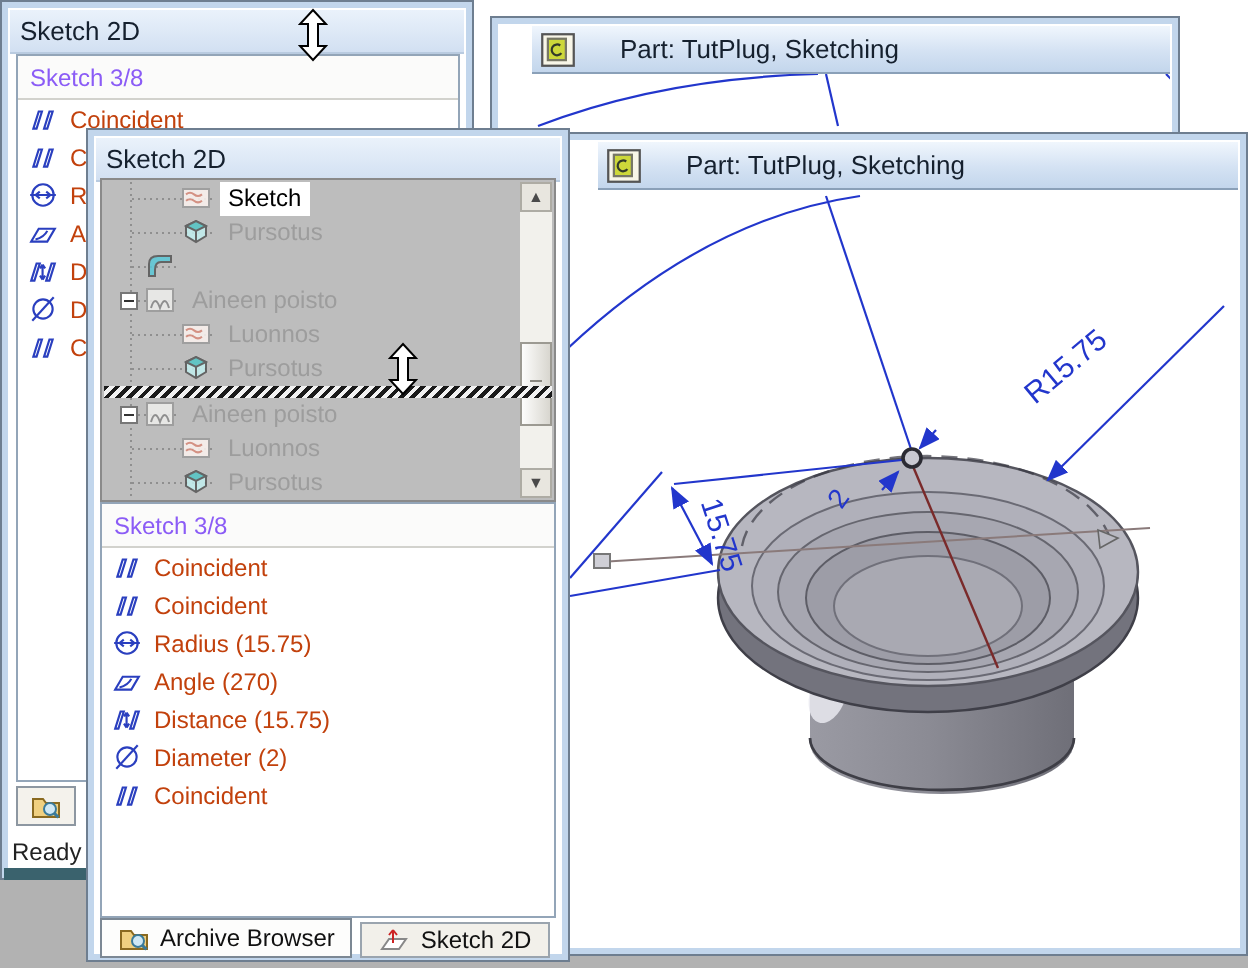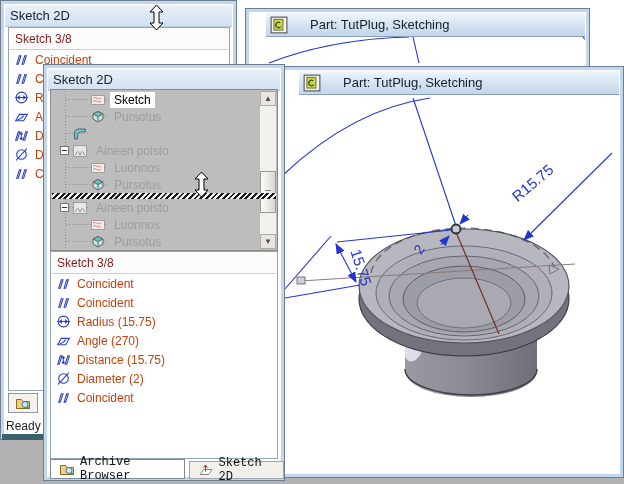--- a/index.html
+++ b/index.html
@@ -17,32 +17,32 @@
   .panel-title { position:absolute; left:4px; right:4px; top:4px; height:22px;
          background:linear-gradient(#eaf2fb,#d2e0f2);
          display:flex; align-items:center; padding-left:5px;
          font-size:13px; color:#15202e; border-bottom:1px solid #b9cbe0;}
   .part-icon { width:18px; height:18px; flex:0 0 18px; }
   .canvas { position:absolute; background:#fff; overflow:hidden; }
 
   
   .inner-box { position:absolute; background:#fff; border:1px solid #93a5b8; }
   .section-hdr { height:22px; background:#fbfbfa; border-bottom:1px solid #d2d2cd;
-         display:flex; align-items:center; padding-left:6px; font-size:12px; color:#7f1d1d; }
+         display:flex; align-items:center; padding-left:6px; font-size:12px; color:#8b5cf6; }
   .c-row { height:19px; display:flex; align-items:center; gap:6px; padding-left:5px;
          font-size:12px; color:#c2410c; white-space:nowrap; }
   .c-row .ic { width:15px; height:15px; flex:0 0 15px; }
   .ic svg { display:block; width:100%; height:100%; }
 
   
   .tree-box { position:absolute; background:#bdbdbd; border:1px solid #8a8a8a; }
   .tree-rows { position:absolute; left:1px; top:1px; right:17px; bottom:1px; overflow:hidden; }
   .tree-vline { position:absolute; left:13px; top:0; bottom:0; width:1px;
          background-image:repeating-linear-gradient(#8f8f8f 0 1px, transparent 1px 3px); }
-  .tree-row { position:relative; height:17px; display:flex; align-items:center;
+  .tree-row { position:relative; height:17px; display:flex; 
          gap:4px; font-size:12px; color:#9d9d9d; white-space:nowrap; }
   .tree-row .ic { width:16px; height:16px; flex:0 0 16px; opacity:.85; }
   .tree-row.indent0 { padding-left:20px; }
   .tree-row.indent1 { padding-left:38px; }
   .tree-row .stub { position:absolute; top:8px; height:1px; left:14px; width:22px;
          background-image:repeating-linear-gradient(90deg,#8f8f8f 0 1px, transparent 1px 3px); }
   .tree-row.indent1 .stub { left:14px; width:40px; }
   .tree-row .lbl { padding:1px 4px; }
   .tree-row .lbl.selected { background:#fff; color:#000; }
   .expander { position:absolute; left:8px; top:4px; width:9px; height:9px; background:#fff;
@@ -56,21 +56,21 @@
   .sb { position:absolute; top:1px; right:1px; bottom:1px; width:16px; background:#f2f1ec; }
   .sb-btn { position:absolute; left:0; width:16px; height:15px; background:#e8e6df;
          border:1px solid #aeaca4; display:flex; align-items:center; justify-content:center;
          font-size:8px; color:#4a4a4a; }
   .sb-thumb { position:absolute; left:0; width:16px; background:linear-gradient(90deg,#fdfdfc,#d8d6cf);
          border:1px solid #9c9a92; }
   .sb-thumb::after { content:""; position:absolute; left:4px; right:4px; top:45%; height:4px;
          border-top:1px solid #8a8880; border-bottom:1px solid #8a8880; }
 
   
-  .tabbar { position:absolute; display:flex; gap:4px;font-family:Liberation Mono, monospace; }
+  .tabbar { position:absolute; display:flex; gap:4px; }
   .tab { display:flex; align-items:center; gap:5px; padding:0 8px; font-size:12px; color:#111;
          border:1px solid #9aa4ae; background:#f2f0ea; height:18px; margin-top:2px; }
   .tab.active { background:#fdfdfc; height:20px; margin-top:0; border-color:#7c8894; }
   .tab .ic { width:16px; height:16px; flex:0 0 16px; }
   .mini-tab { position:absolute; width:30px; height:20px; border:1px solid #8d97a1; background:#f4f2ec;
          display:flex; align-items:center; justify-content:center; }
   .mini-tab .ic { width:16px; height:16px; }
 
   .statusbar { position:absolute; font-size:12px; color:#222; }
   .teal-bar { position:absolute; background:#3a626d; }

